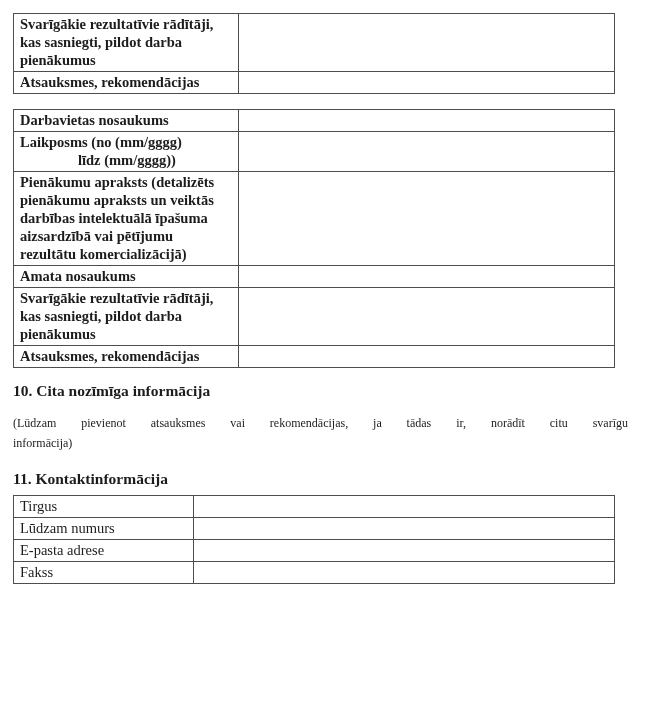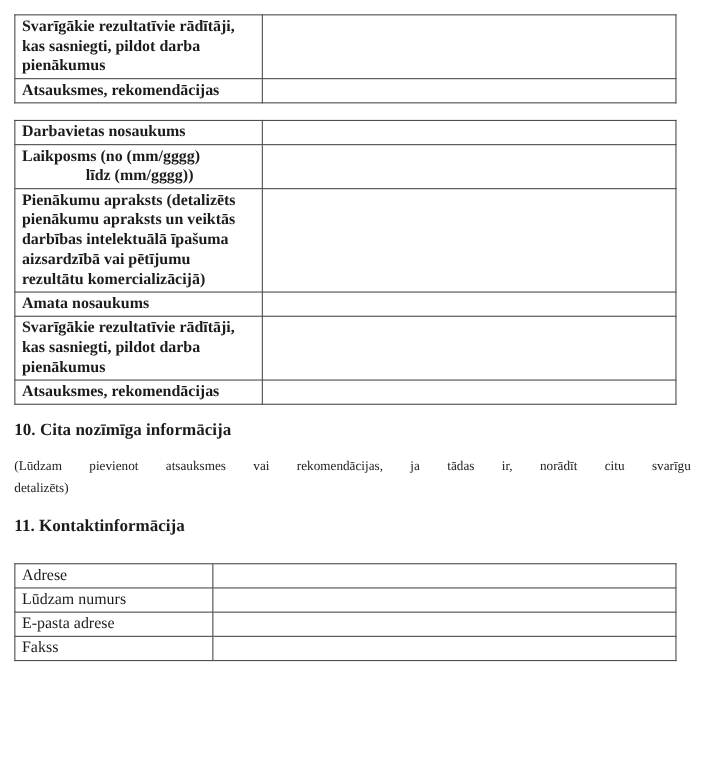--- a/index.html
+++ b/index.html
@@ -39,21 +39,21 @@
   .tbl-1 { margin-bottom: 15px; }
   .tbl-2 { margin-bottom: 0; margin-top: 12px; }
 
   .section-heading {
     font-size: 15.5px;
     font-weight: bold;
     line-height: 18px;
     margin: 0;
   }
   .h-10 { margin-top: 14px; margin-bottom: 13px; }
-  .h-11 { margin-top: 17px; margin-bottom: 24px; }
+  .h-11 { margin-top: 17px; margin-bottom: 7px; }
 
   .para {
     width: 615px;
     font-size: 12px;
     line-height: 20px;
   }
   .para .line-justified {
     text-align: justify;
     text-align-last: justify;
   }
@@ -129,30 +129,30 @@
           <span>Atsauksmes, rekomendācijas</span>
         </td>
         <td class="value-cell"></td>
       </tr>
     </tbody>
   </table>
 
   <p class="section-heading h-10">10. Cita nozīmīga informācija</p>
   <div class="para">
     <div class="line-justified">(Lūdzam pievienot atsauksmes vai rekomendācijas, ja tādas ir, norādīt citu svarīgu</div>
-    <div class="line-normal">detalizēts)</div>
+    <div class="line-normal">informācija)</div>
   </div>
 
   <p class="section-heading h-11">11. Kontaktinformācija</p>
 
   <table class="form-table t-contact">
     <tbody>
       <tr>
         <td class="label-cell">
-          <span>Adrese</span>
+          <span>Tirgus</span>
         </td>
         <td class="value-cell"></td>
       </tr>
       <tr>
         <td class="label-cell">
           <span>Lūdzam numurs</span>
         </td>
         <td class="value-cell"></td>
       </tr>
       <tr>

